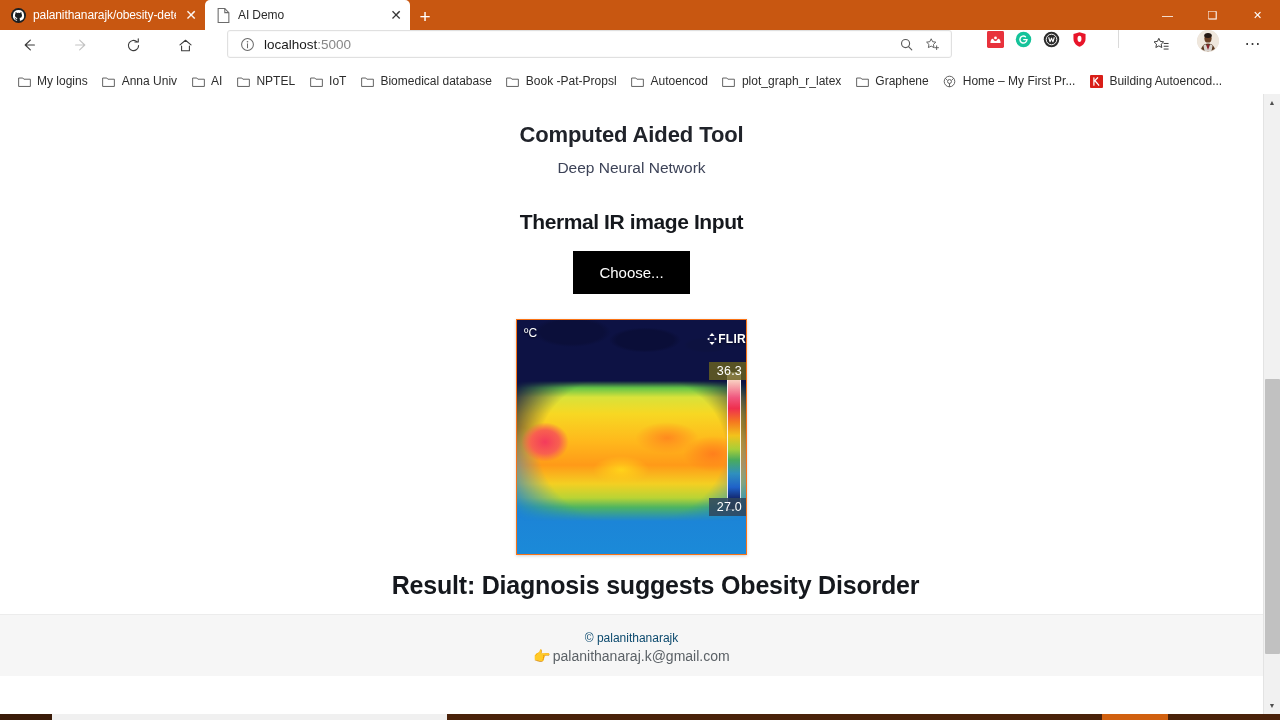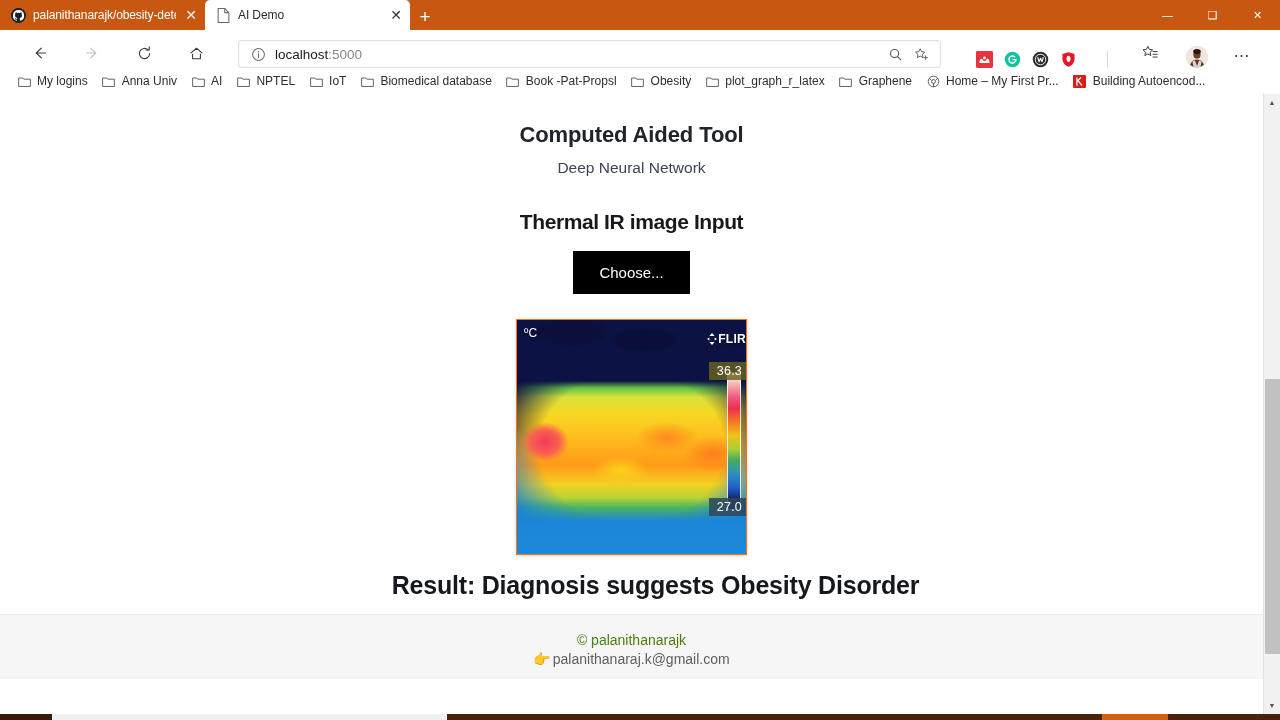--- a/index.html
+++ b/index.html
@@ -44,22 +44,22 @@
     color: #fff; font-size: 19px; font-weight: 300; line-height: 1;
   }
   .wincontrols { margin-left: auto; display: flex; height: 30px; }
   .wc {
     width: 45px; height: 30px; display: flex; align-items: center; justify-content: center;
     color: #fff; font-size: 11px;
   }
 
   
   .toolbar {
-    height: 38px; background: #ffffff; display: flex; align-items: flex-end;
-    padding: 0 24px; gap: 20px; flex: 0 0 38px;
+    height: 38px; background: #ffffff; display: flex; align-items: flex-start;
+    padding: 0 13px; gap: 20px; flex: 0 0 38px;
   }
   .navbtn {
     width: 32px; height: 30px; display: flex; align-items: center; justify-content: center;
     color: #3b3b3b; border-radius: 3px;
   }
   .navbtn.disabled { color: #c4c4c4; }
   .omnibox {
     flex: 1 1 auto; height: 28px; background: #ffffff; border: 1px solid #e0e0e0;
     border-radius: 3px; display: flex; align-items: center; margin: 0 6px;
     padding: 0 6px 0 10px; box-shadow: 0 0 0 1px rgba(0,0,0,.02) inset;
@@ -179,21 +179,21 @@
 
   .result {
     margin-top: 16px; font-size: 25px; font-weight: 600; color: #15181d; letter-spacing: -0.2px; padding-left: 48px;
   }
 
   
   .footer {
     background: #f6f6f6; border-top: 1px solid #ececec;
     padding: 14px 0 12px; text-align: center;
   }
-  .foot-line { font-size: 14px; color: #4d7c0f; line-height: 1.6; }
+  .foot-line { font-size: 12px; color: #0c4a6e; line-height: 1.6; }
   .foot-mail { font-size: 14px; color: #5b6166; display: flex; align-items: center; justify-content: center; gap: 2px; }
 
   
   .scrollbar {
     width: 17px; flex: 0 0 17px; background: #f1f1f1; border-left: 1px solid #e3e3e3;
     display: flex; flex-direction: column; align-items: center; position: relative;
   }
   .sb-arrow {
     width: 17px; height: 17px; display: flex; align-items: center; justify-content: center;
     color: #505050; font-size: 7px;
@@ -405,21 +405,21 @@
           </svg>
         </span>
       <span>Book -Pat-Propsl</span>
     </div>
     <div class="bm">
       <span class="bm-ico">
           <svg width="13" height="11" viewBox="0 0 14 12">
             <path d="M.6 2.2h4.6l1.1 1.3h7.1v7.9H.6z" fill="#fff" stroke="#555" stroke-width="1"></path>
           </svg>
         </span>
-      <span>Obesity</span>
+      <span>Autoencod</span>
     </div>
     <div class="bm">
       <span class="bm-ico">
           <svg width="13" height="11" viewBox="0 0 14 12">
             <path d="M.6 2.2h4.6l1.1 1.3h7.1v7.9H.6z" fill="#fff" stroke="#555" stroke-width="1"></path>
           </svg>
         </span>
       <span>plot_graph_r_latex</span>
     </div>
     <div class="bm">

